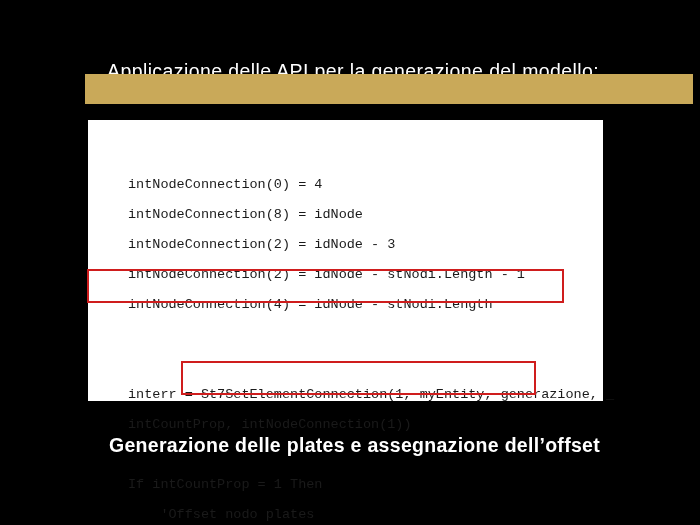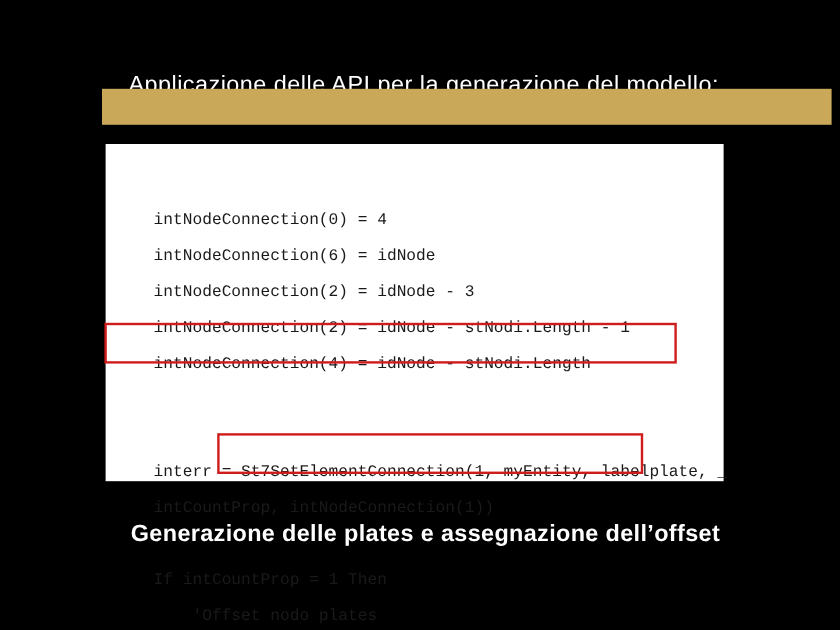--- a/index.html
+++ b/index.html
@@ -92,27 +92,27 @@
 
 <div class="slide">
 
   <div class="title">Applicazione delle API per la generazione del modello:</div>
 
   <div class="title-rule"></div>
 
   <div class="code-panel">
     <div class="code">
       <div class="code-line">intNodeConnection(0) = 4</div>
-      <div class="code-line">intNodeConnection(6) = idNode</div>
+      <div class="code-line">intNodeConnection(8) = idNode</div>
       <div class="code-line">intNodeConnection(2) = idNode - 3</div>
       <div class="code-line">intNodeConnection(2) = idNode - stNodi.Length - 1</div>
       <div class="code-line">intNodeConnection(4) = idNode - stNodi.Length</div>
       <div class="code-line"></div>
       <div class="code-line"></div>
-      <div class="code-line">interr = St7SetElementConnection(1, myEntity, labelplate, _</div>
+      <div class="code-line">interr = St7SetElementConnection(1, myEntity, generazione, _</div>
       <div class="code-line">intCountProp, intNodeConnection(1))</div>
       <div class="code-line"></div>
       <div class="code-line">If intCountProp = 1 Then</div>
       <div class="code-line">    'Offset nodo plates</div>
       <div class="code-line">End If</div>
     </div>
   </div>
 
   <div class="hl hl-1"></div>
 

